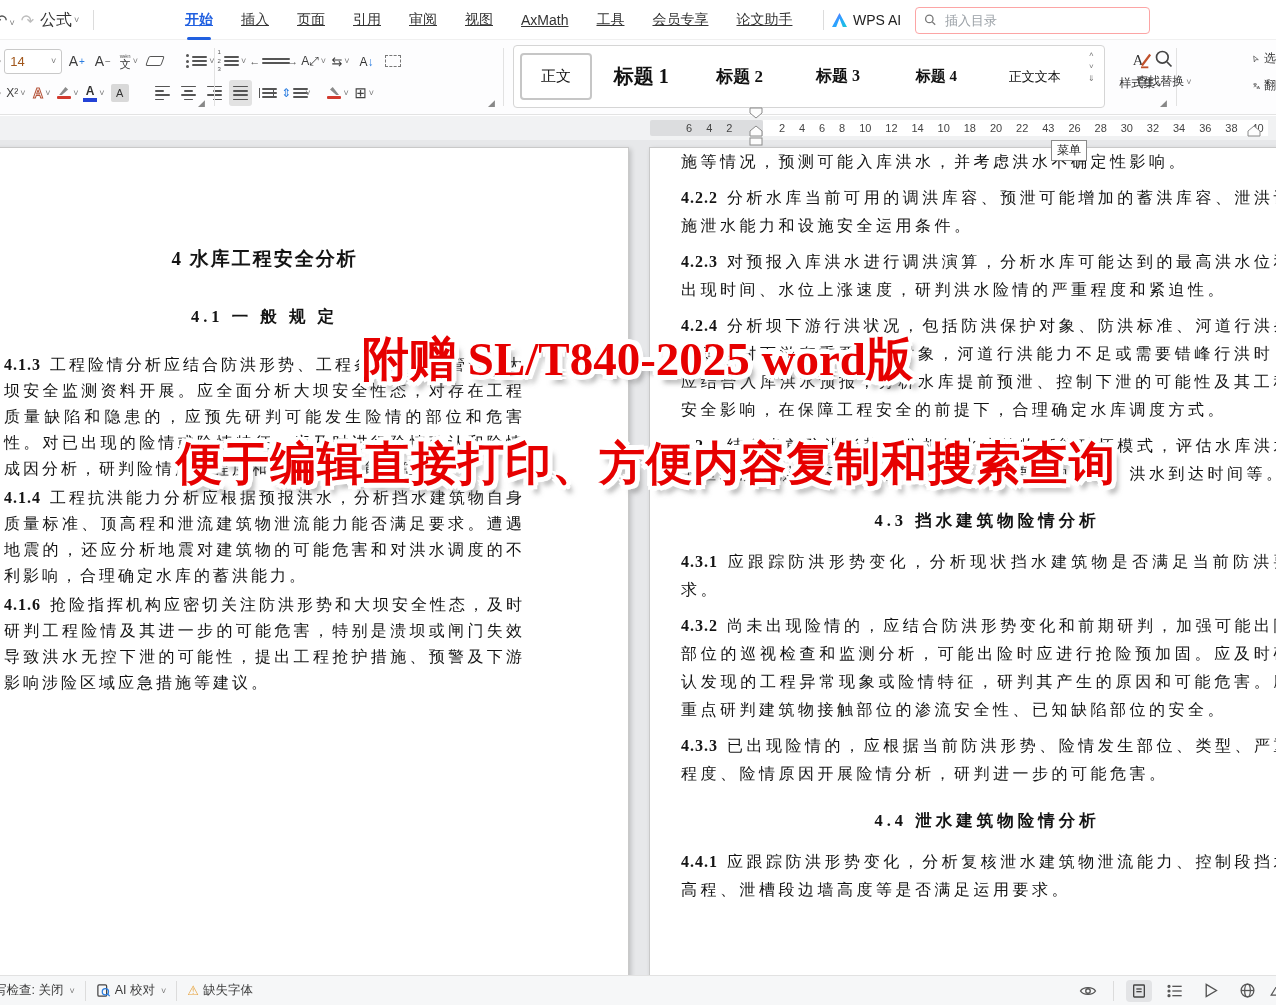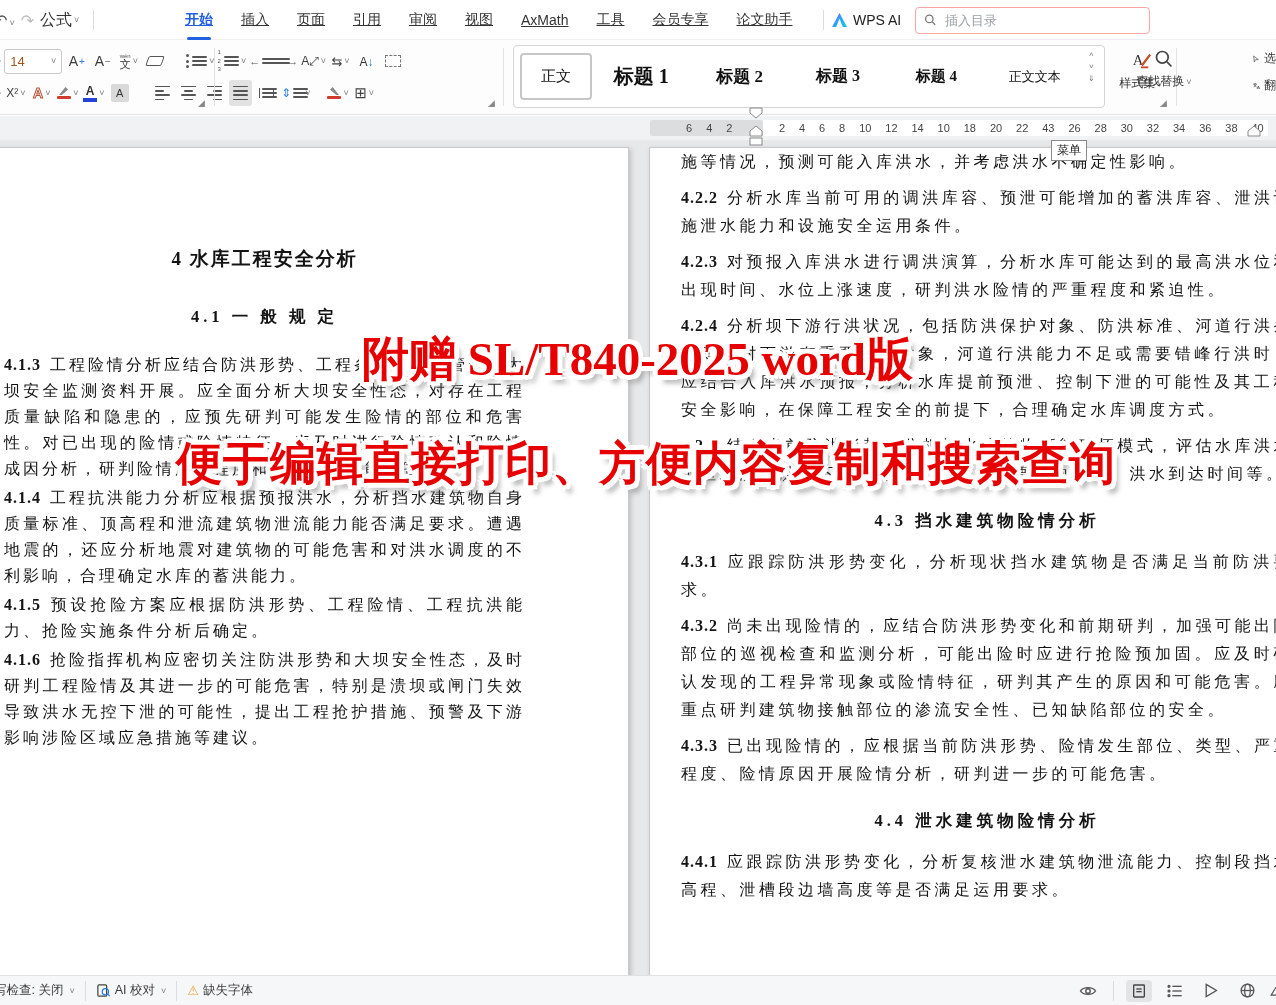--- a/index.html
+++ b/index.html
@@ -426,21 +426,20 @@
     <div class="page page-left doc">
       <div class="pl-content">
         <div class="h-chapter">
           <span>4</span>&nbsp;<span>水库工程安全分析</span>
         </div>
         <div class="h-section h-41">
           <span>4.1</span>&nbsp;<span>一 般 规 定</span>
         </div>
         <p class="para"><b>4.1.3</b><span>工程险情分析应结合防洪形势、工程条件、运行管理和大坝安全监测资料开展。应全面分析大坝安全性态，对存在工程质量缺陷和隐患的，应预先研判可能发生险情的部位和危害性。对已出现的险情或险情特征，应及时进行险情确认和险情成因分析，研判险情严重程度和进一步的可能危害。</span></p>
         <p class="para"><b>4.1.4</b><span>工程抗洪能力分析应根据预报洪水，分析挡水建筑物自身质量标准、顶高程和泄流建筑物泄流能力能否满足要求。遭遇地震的，还应分析地震对建筑物的可能危害和对洪水调度的不利影响，合理确定水库的蓄洪能力。</span></p>
-        <p class="para"><b>4.1.5</b><span>预设抢险方案应根据防洪形势、工程险情、工程抗洪能力、抢险实施条件分析后确定。</span></p>
         <p class="para"><b>4.1.6</b><span>抢险指挥机构应密切关注防洪形势和大坝安全性态，及时研判工程险情及其进一步的可能危害，特别是溃坝或闸门失效导致洪水无控下泄的可能性，提出工程抢护措施、预警及下游影响涉险区域应急措施等建议。</span></p>
 
       </div>
     </div>
 
     <div class="page page-right doc">
       <div class="pr-content">
         <p class="para intro"><span>施等情况，预测可能入库洪水，并考虑洪水不确定性影响。</span></p>
         <p class="para"><b>4.2.2</b><span>分析水库当前可用的调洪库容、预泄可能增加的蓄洪库容、泄洪设施泄水能力和设施安全运用条件。</span></p>
         <p class="para"><b>4.2.3</b><span>对预报入库洪水进行调洪演算，分析水库可能达到的最高洪水位和出现时间、水位上涨速度，研判洪水险情的严重程度和紧迫性。</span></p>

